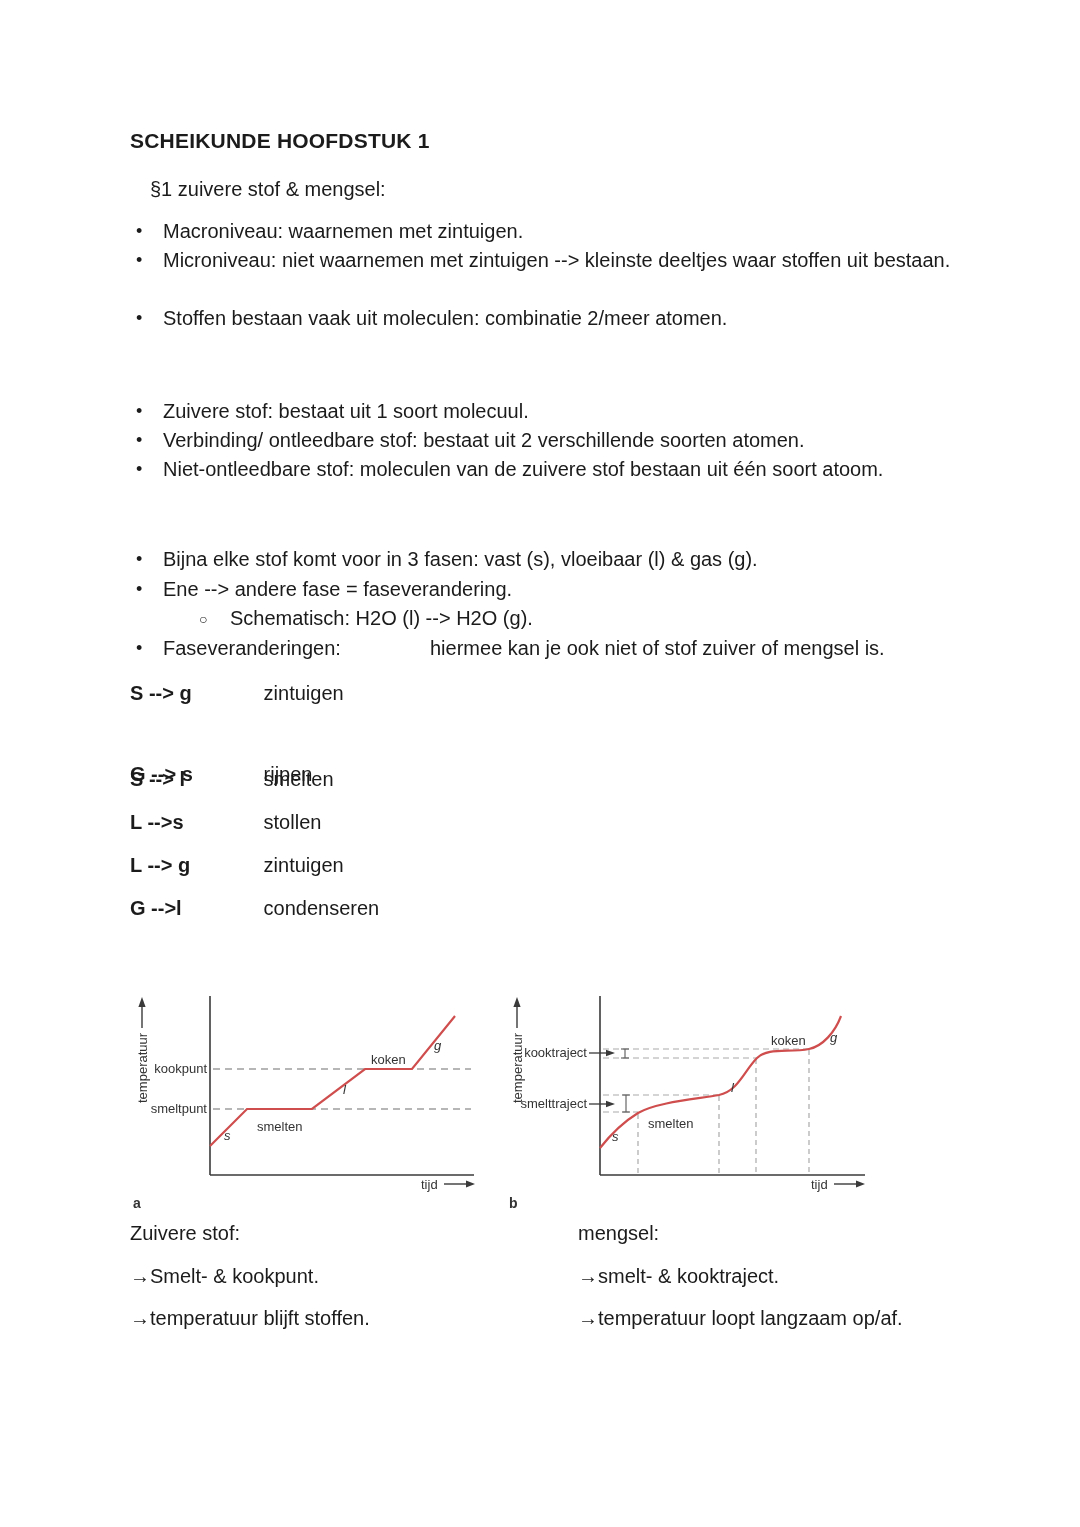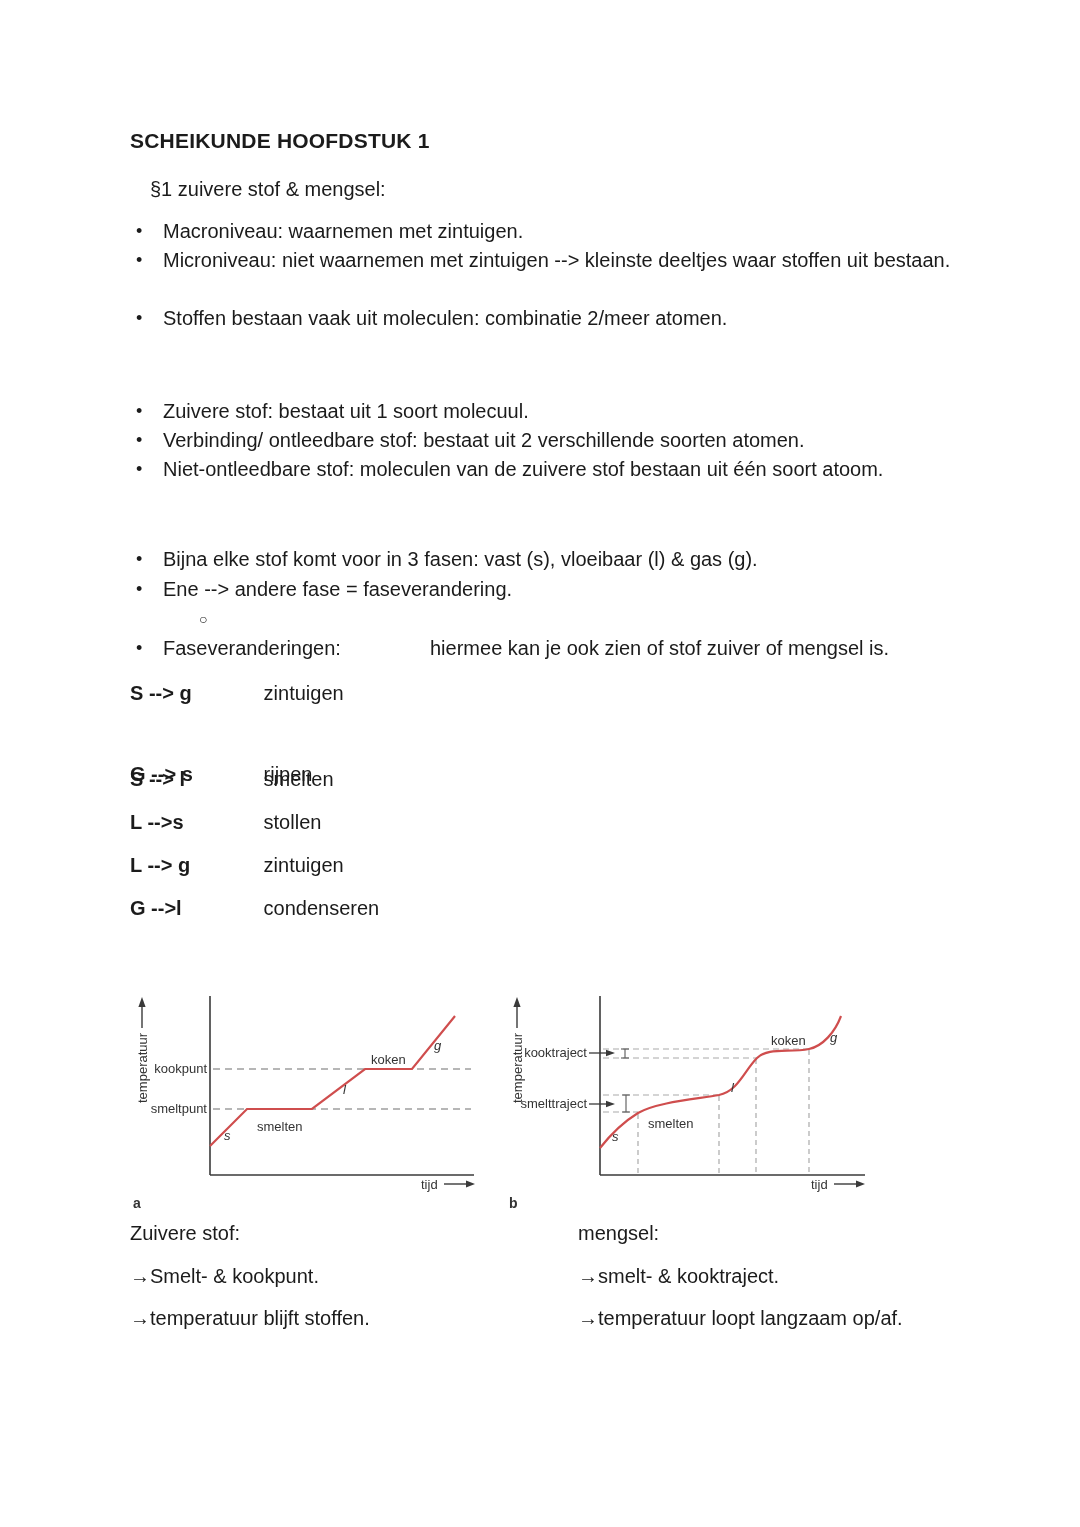--- a/index.html
+++ b/index.html
@@ -82,25 +82,26 @@
   <div class="abs bullet" style="top:545px">
     <span class="dot">•</span>
     <span>Bijna elke stof komt voor in 3 fasen: vast (s), vloeibaar (l) &amp; gas (g).</span>
   </div>
   <div class="abs bullet" style="top:575px">
     <span class="dot">•</span>
     <span>Ene --&gt; andere fase = faseverandering.</span>
   </div>
   <div class="abs subbullet" style="top:604px">
     <span class="subdot">○</span>
+    <span>Schematisch: H2O (l) --&gt; H2O (g).</span>
   </div>
   <div class="abs bullet" style="top:634px">
     <span class="dot">•</span>
     <span>Faseveranderingen:</span>
-    <span class="tab-note">hiermee kan je ook zien of stof zuiver of mengsel is.</span>
+    <span class="tab-note">hiermee kan je ook niet of stof zuiver of mengsel is.</span>
   </div>
 
   <div class="abs phase-row" style="top:679px">
     <span class="phase-key">S --&gt; g</span>
     <span>zintuigen</span>
   </div>
   <div class="abs phase-row" style="top:760px">
     <span class="phase-key">G --&gt; s</span>
     <span>rijpen</span>
   </div>

